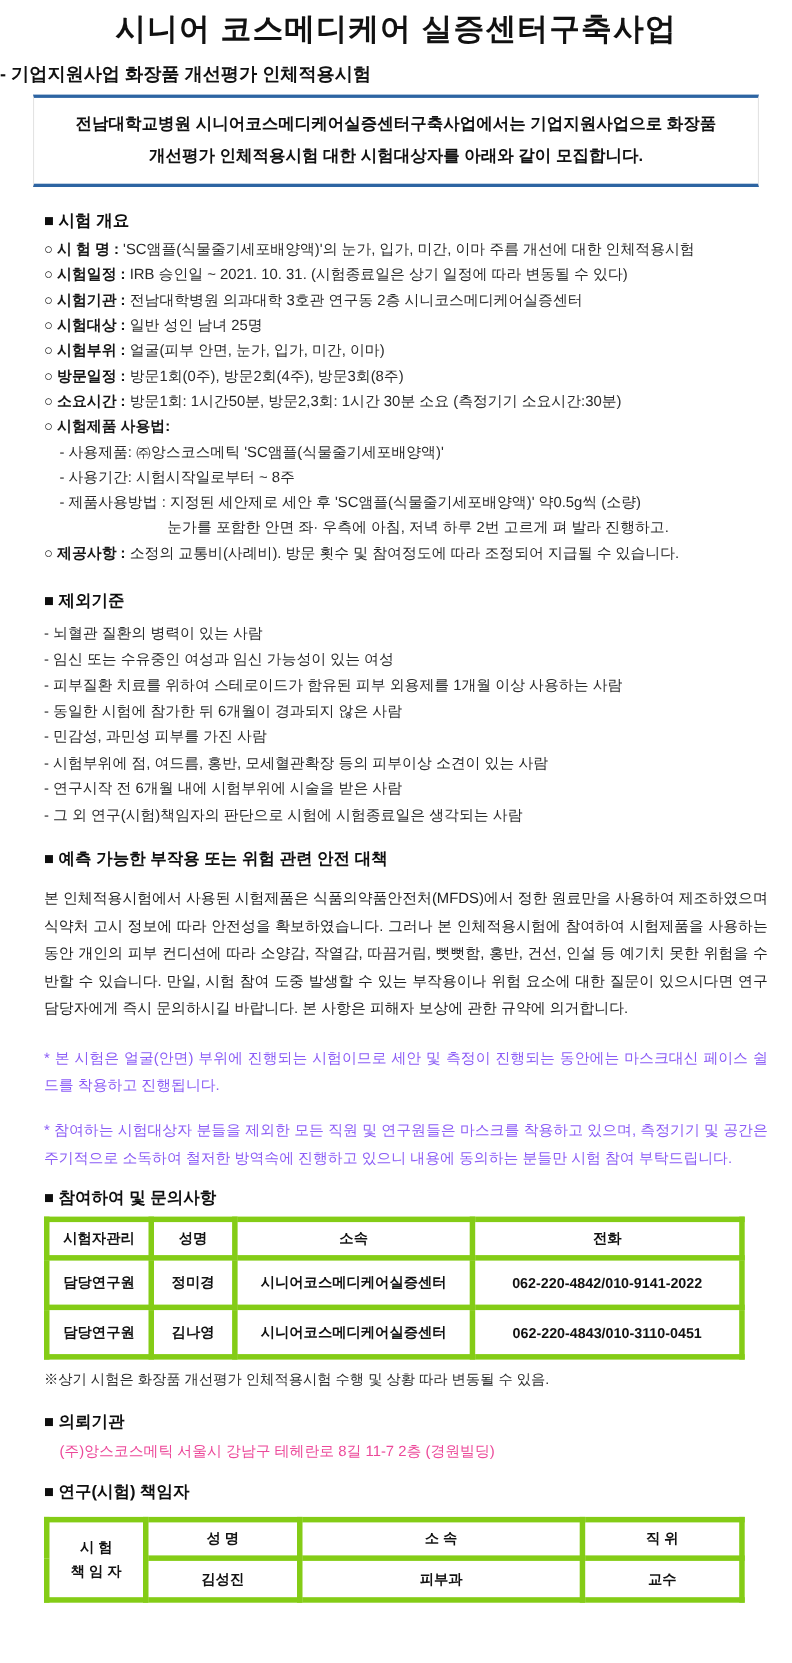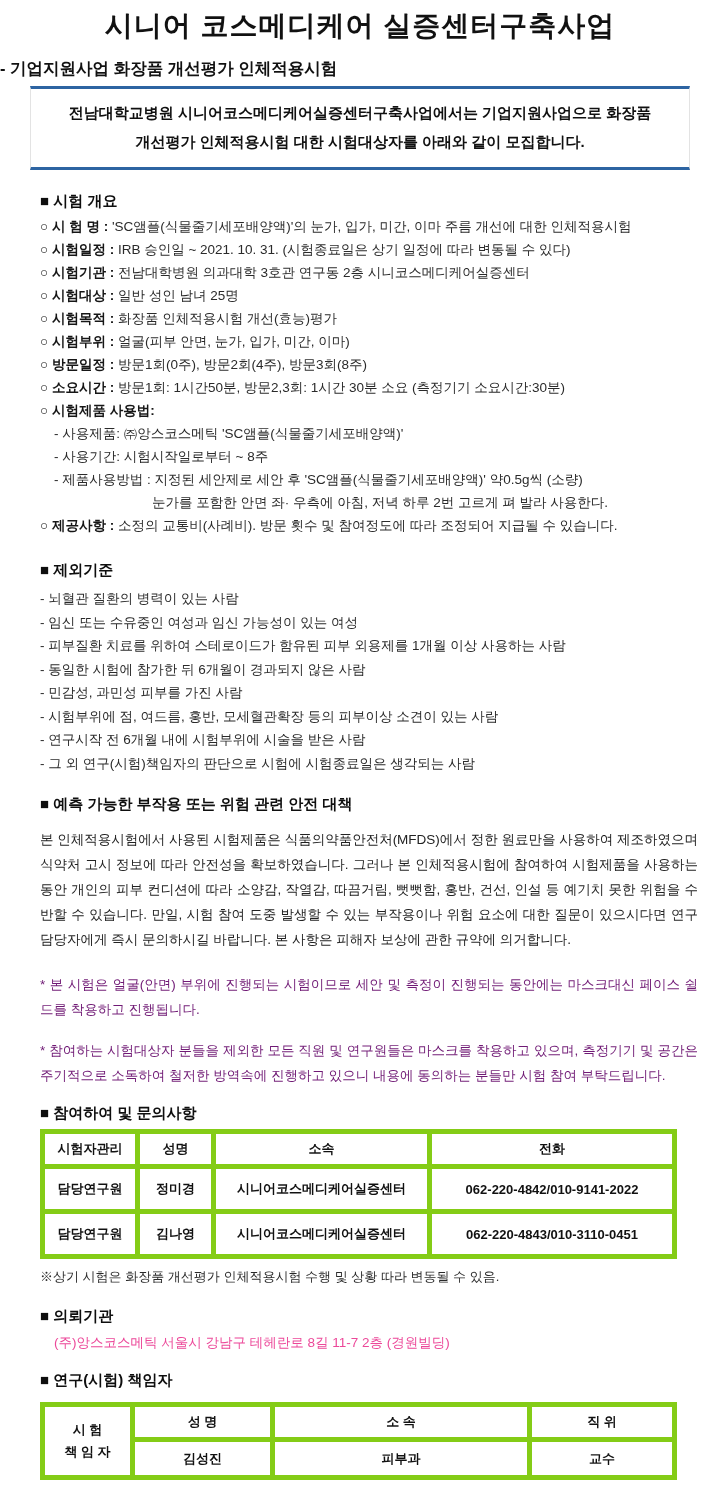--- a/index.html
+++ b/index.html
@@ -33,21 +33,21 @@
   .mt-pi{margin-top:20px;}
   .ov-list{margin-top:5px;font-size:13.5px;line-height:23px;color:#2a2a2a;}
   .ov-item .lbl{font-weight:700;color:#161616;}
   .ov-sub{margin-left:14px;}
   .ov-deep{margin-left:112px;}
   .ex-list{margin-top:8px;font-size:13.5px;line-height:23.5px;color:#2a2a2a;}
   .para{
     margin-top:14px;font-size:13.5px;line-height:25px;color:#222;
     text-align:justify;
   }
-  .note{margin-top:16px;font-size:13.5px;line-height:25px;color:#701a75;text-align:justify;}
+  .note{margin-top:16px;font-size:13.5px;line-height:25px;color:#8b5cf6;text-align:justify;}
   .note.first{margin-top:20px;}
   table.grid{
     border-collapse:collapse;margin-top:7px;width:632px;
     border:2px solid #3a3a3a;table-layout:fixed;
   }
   table.grid th,table.grid td{
     border:5px solid #84cc16;text-align:center;vertical-align:middle;
     font-size:13px;font-weight:700;color:#111;padding:0 4px;
   }
   table.contact th{height:30px;}
@@ -72,29 +72,28 @@
     <div>개선평가 인체적용시험 대한 시험대상자를 아래와 같이 모집합니다.</div>
   </div>
 
   <div class="section">
     <div class="sec-heading mt-ov">■ 시험 개요</div>
     <div class="ov-list">
       <div class="ov-item"><span class="lbl">○ 시 험 명 : </span><span>'SC앰플(식물줄기세포배양액)'의 눈가, 입가, 미간, 이마 주름 개선에 대한 인체적용시험</span></div>
       <div class="ov-item"><span class="lbl">○ 시험일정 : </span><span> IRB 승인일 ~ 2021. 10. 31. (시험종료일은 상기 일정에 따라 변동될 수 있다)</span></div>
       <div class="ov-item"><span class="lbl">○ 시험기관 : </span><span>전남대학병원 의과대학 3호관 연구동 2층 시니코스메디케어실증센터</span></div>
       <div class="ov-item"><span class="lbl">○ 시험대상 : </span><span>일반 성인 남녀 25명</span></div>
-      <div class="ov-item"><span class="lbl">○ 시험목적 : </span><span>화장품 인체적용시험 개선(효능)평가</span></div>
       <div class="ov-item"><span class="lbl">○ 시험부위 : </span><span>얼굴(피부 안면, 눈가, 입가, 미간, 이마)</span></div>
       <div class="ov-item"><span class="lbl">○ 방문일정 : </span><span>방문1회(0주), 방문2회(4주), 방문3회(8주)</span></div>
       <div class="ov-item"><span class="lbl">○ 소요시간 : </span><span>방문1회: 1시간50분, 방문2,3회: 1시간 30분 소요 (측정기기 소요시간:30분)</span></div>
       <div class="ov-item"><span class="lbl">○ 시험제품 사용법:</span><span></span></div>
       <div class="ov-sub">- 사용제품: ㈜앙스코스메틱 'SC앰플(식물줄기세포배양액)'</div>
       <div class="ov-sub">- 사용기간: 시험시작일로부터 ~ 8주</div>
       <div class="ov-sub">- 제품사용방법 : 지정된 세안제로 세안 후 'SC앰플(식물줄기세포배양액)' 약0.5g씩 (소량)</div>
-      <div class="ov-deep">눈가를 포함한 안면 좌· 우측에 아침, 저녁 하루 2번 고르게 펴 발라 사용한다.</div>
+      <div class="ov-deep">눈가를 포함한 안면 좌· 우측에 아침, 저녁 하루 2번 고르게 펴 발라 진행하고.</div>
       <div class="ov-item"><span class="lbl">○ 제공사항 : </span><span>소정의 교통비(사례비). 방문 횟수 및 참여정도에 따라 조정되어 지급될 수 있습니다.</span></div>
     </div>
   </div>
 
   <div class="section">
     <div class="sec-heading mt-ex">■ 제외기준</div>
     <div class="ex-list">
       <div>- 뇌혈관 질환의 병력이 있는 사람</div>
       <div>- 임신 또는 수유중인 여성과 임신 가능성이 있는 여성</div>
       <div>-  피부질환 치료를 위하여 스테로이드가 함유된 피부 외용제를 1개월 이상 사용하는 사람</div>

